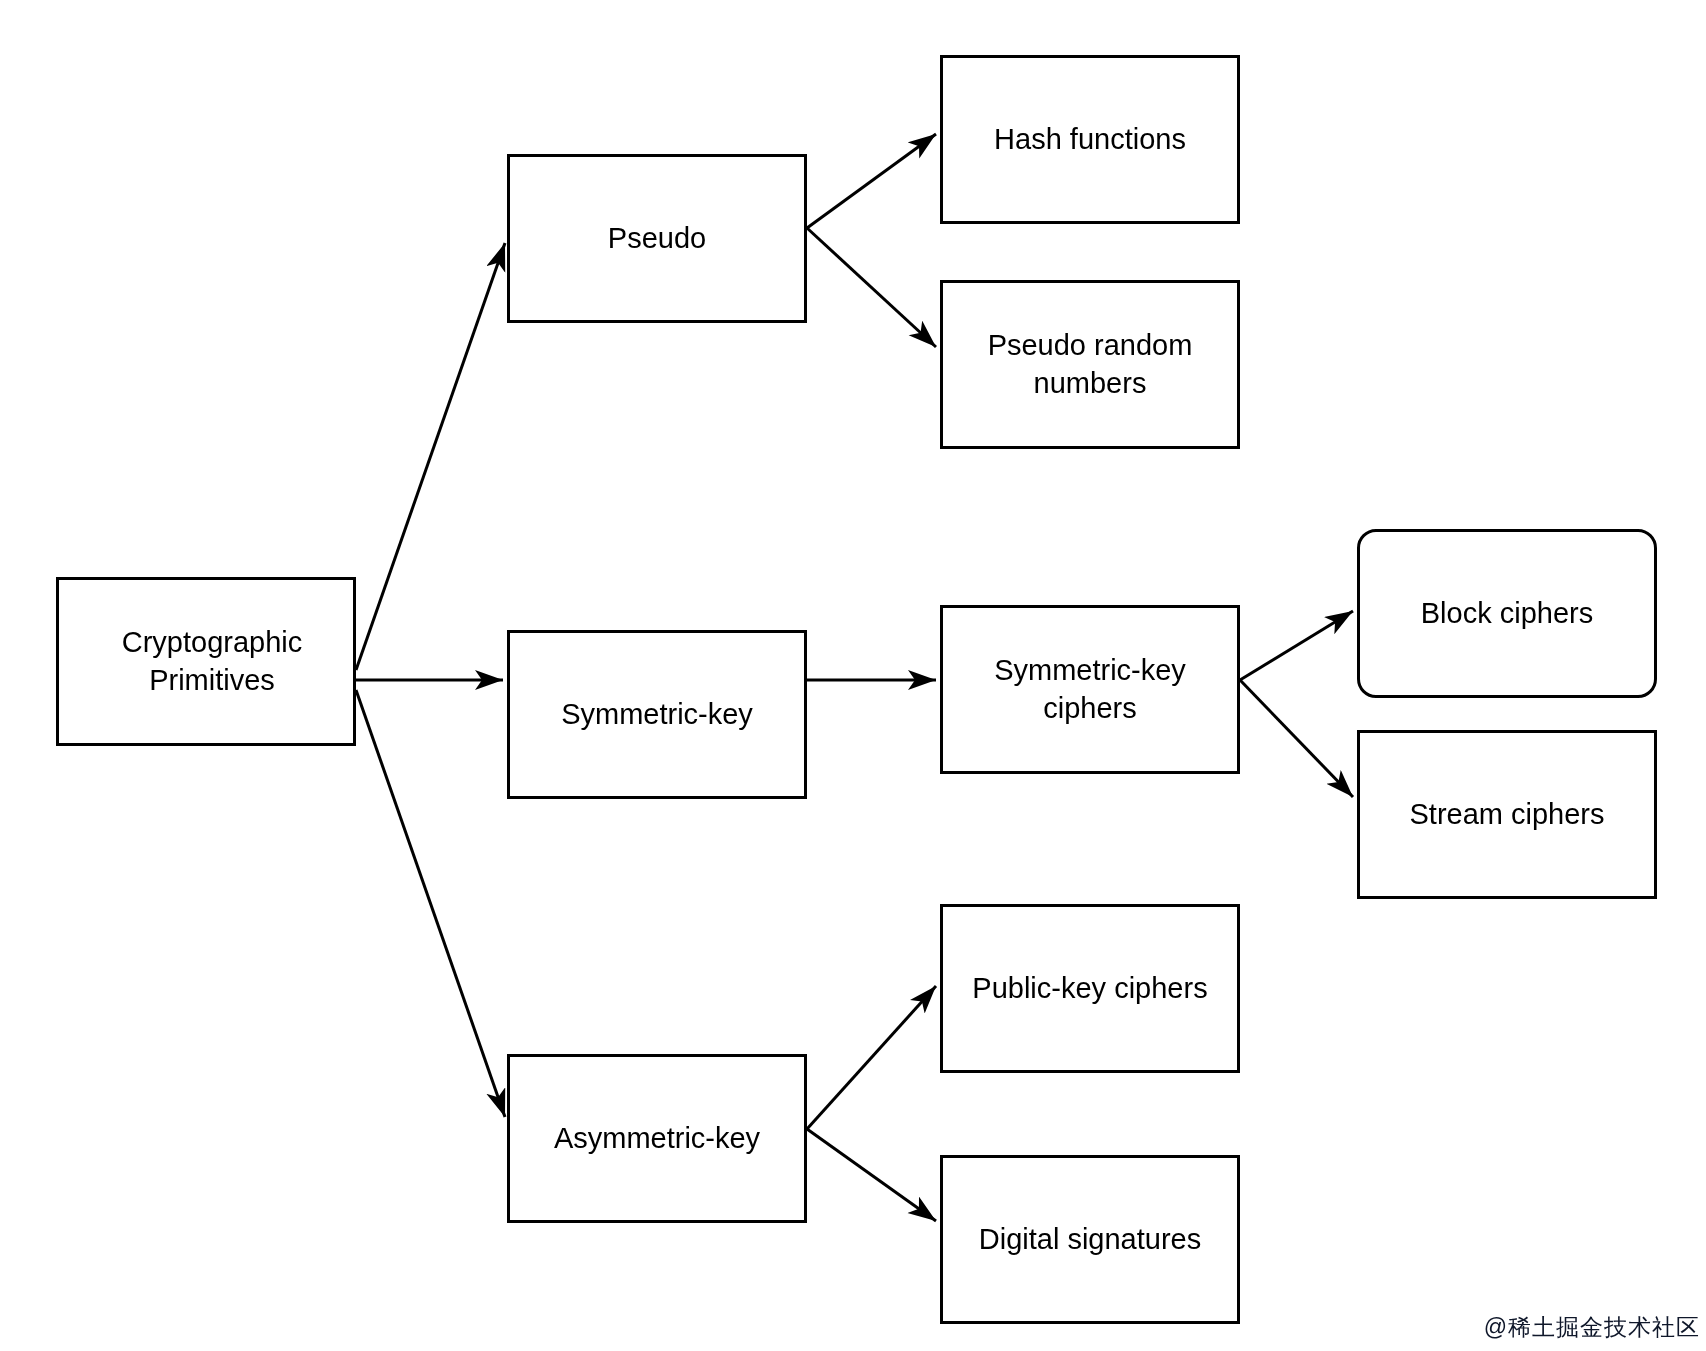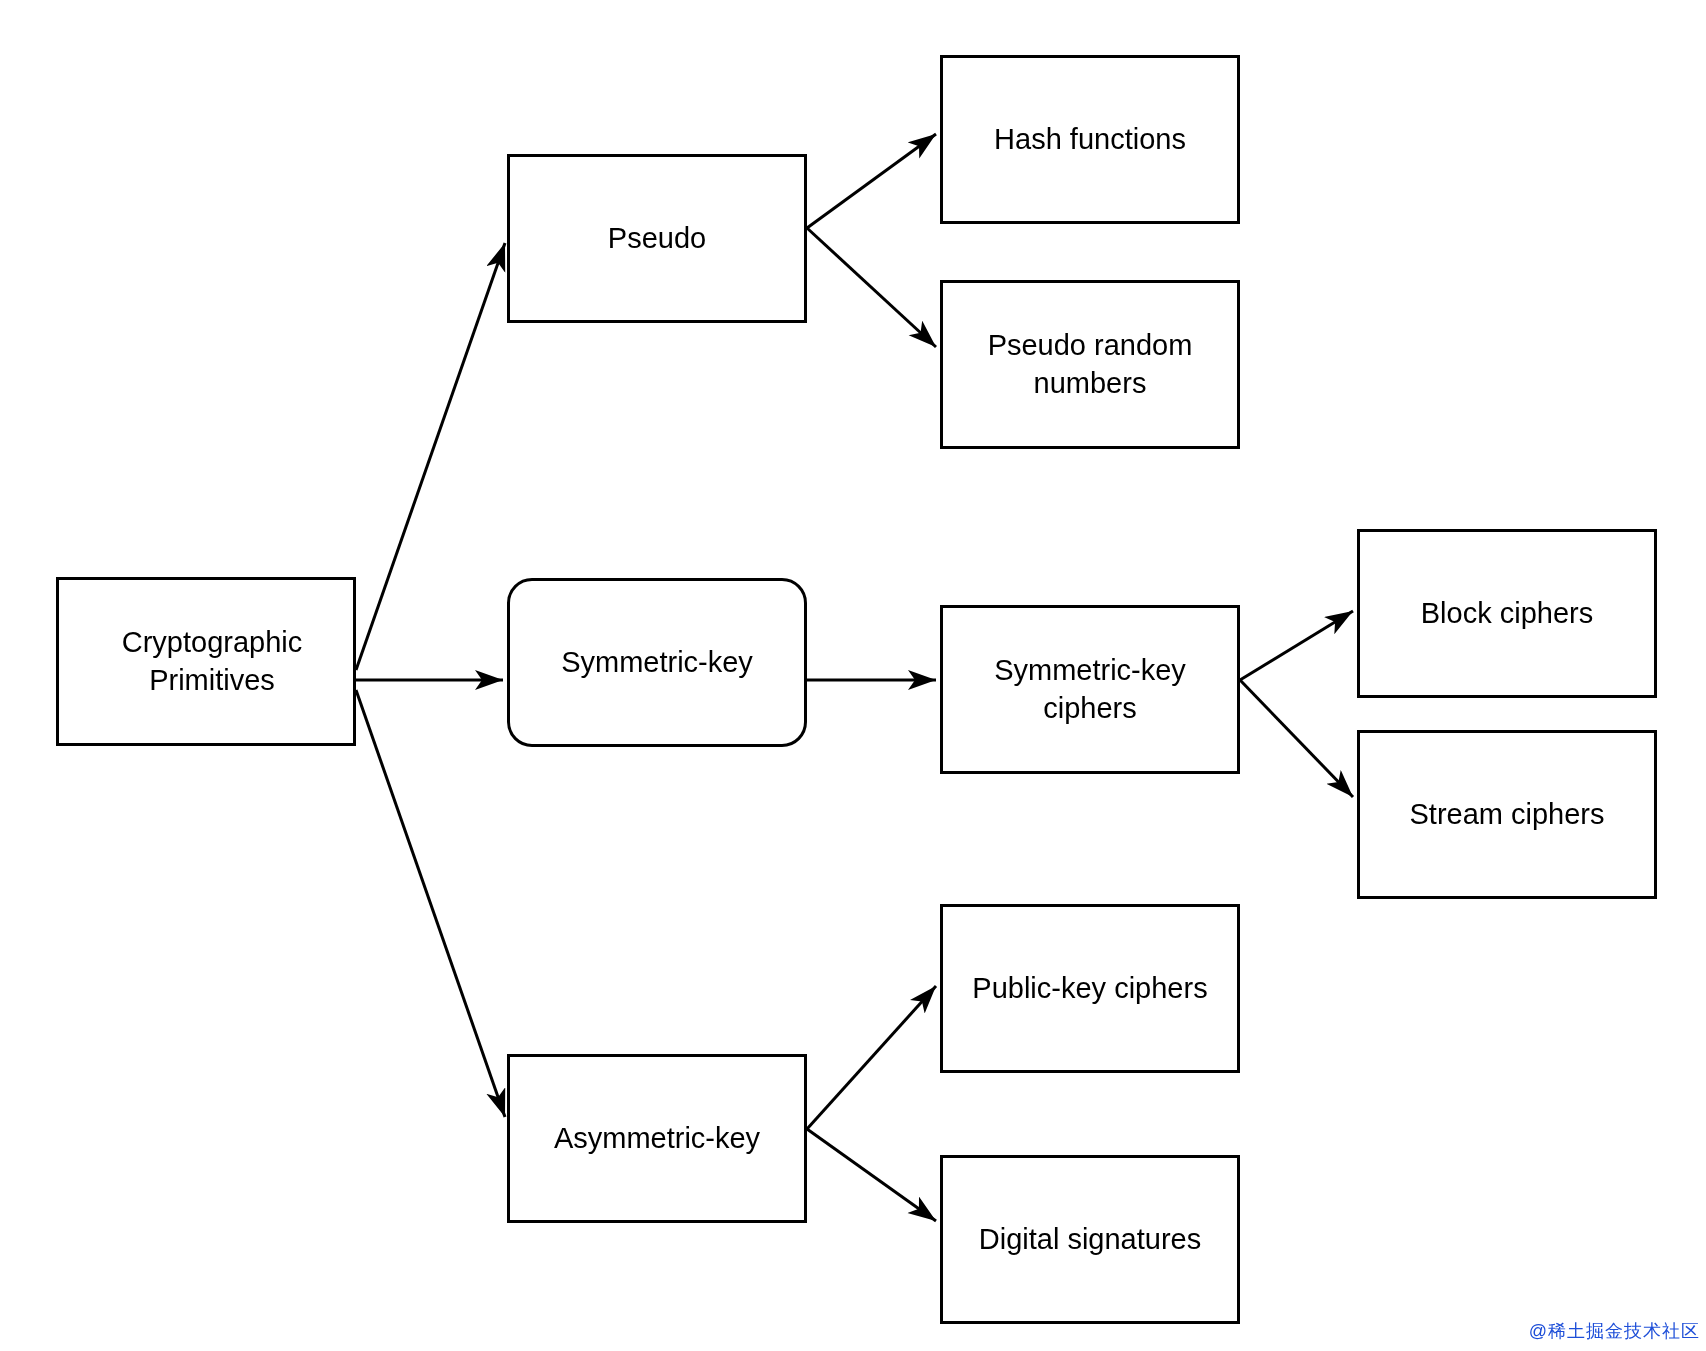--- a/index.html
+++ b/index.html
@@ -39,33 +39,33 @@
     text-align: center;
     font-size: 29px;
     line-height: 1.28;
     color: #000000;
     padding: 0 14px;
   }
   .n-crypto  { left: 56px;   top: 577px; padding-left: 26px;  }
   .n-unkeyed { left: 507px;  top: 154px;  }
   .n-hash    { left: 940px;  top: 55px;   }
   .n-pseudo  { left: 940px;  top: 280px;  }
-  .n-symkey  { left: 507px;  top: 578px; border-radius: 25px;  }
+  .n-symkey  { left: 507px;  top: 630px;  }
   .n-symciph { left: 940px;  top: 605px;  }
-  .n-block   { left: 1357px; top: 529px;  }
+  .n-block   { left: 1357px; top: 529px; border-radius: 19px;  }
   .n-stream  { left: 1357px; top: 730px;  }
   .n-asym    { left: 507px;  top: 1054px; }
   .n-pubkey  { left: 940px;  top: 904px;  }
   .n-digsig  { left: 940px;  top: 1155px; }
   .watermark {
     position: absolute;
     right: 6px;
     bottom: 8px;
-    font-size: 18px;
-    color: #1d4ed8;
+    font-size: 23px;
+    color: #0f172a;
     letter-spacing: 1px;
   }
 </style>
 </head>
 <body>
 
 <div id="canvas">
 
   <svg id="edges" viewBox="0 0 1706 1351" xmlns="http://www.w3.org/2000/svg">
     <defs>

